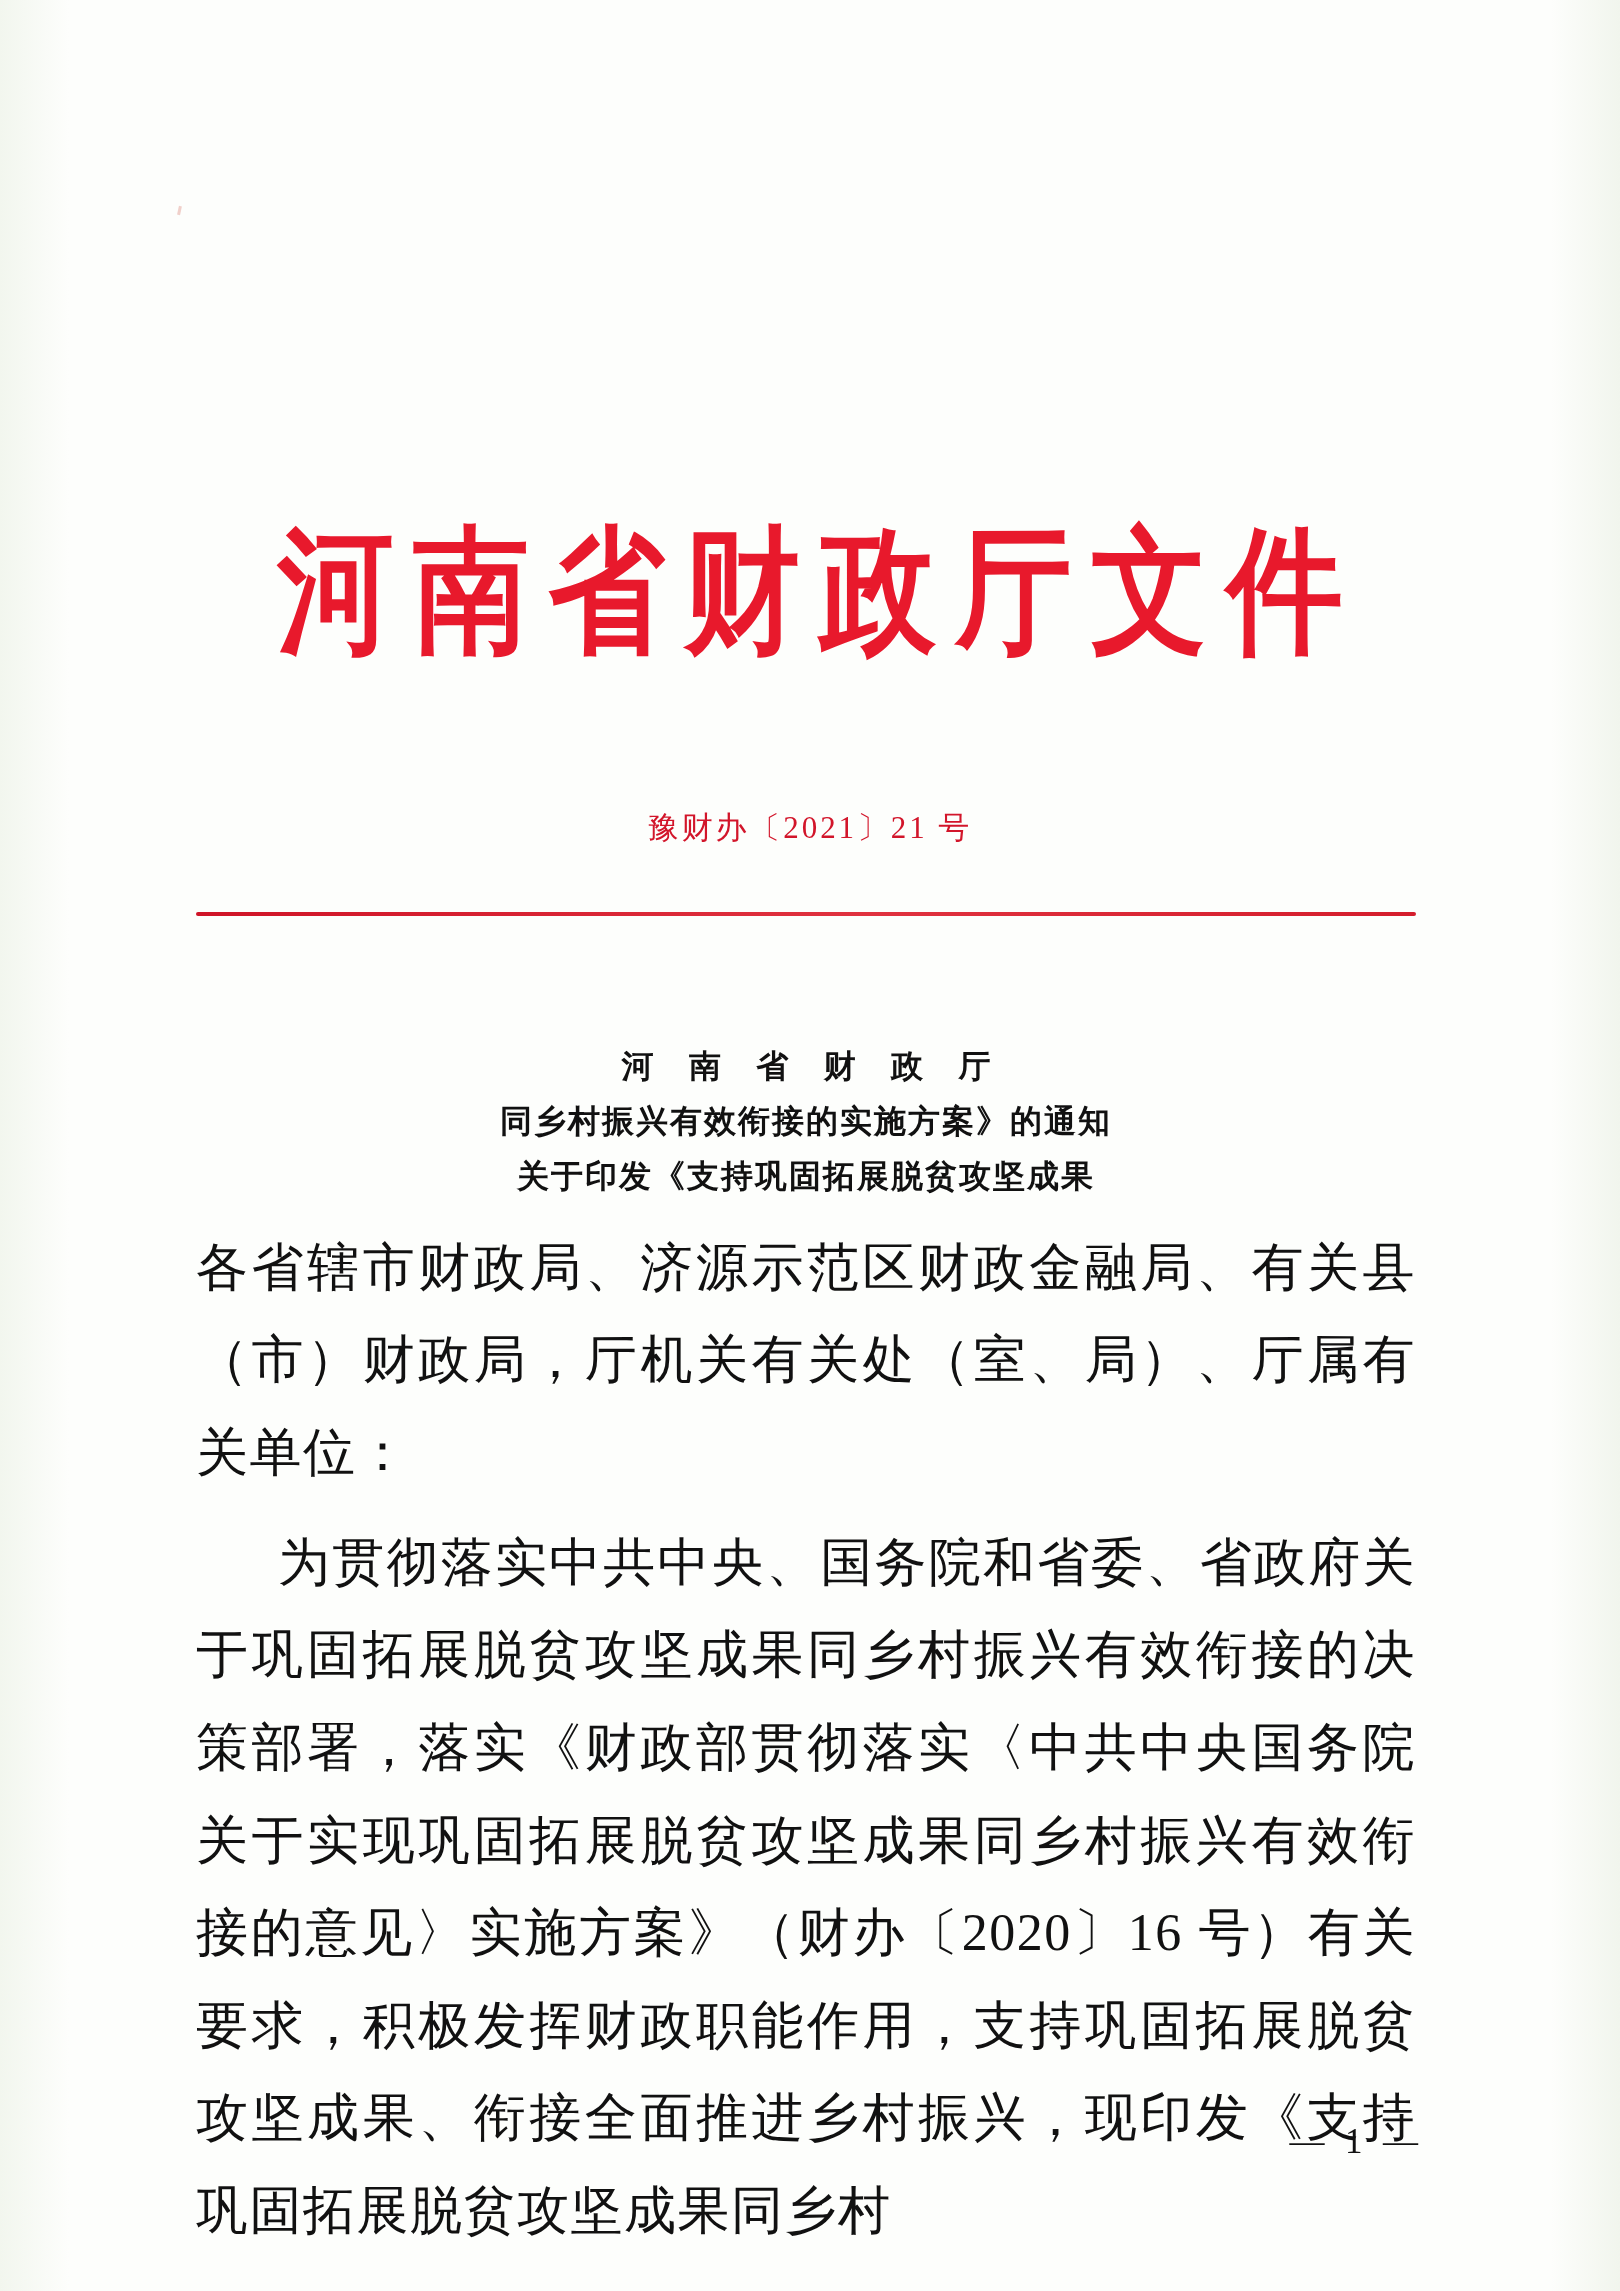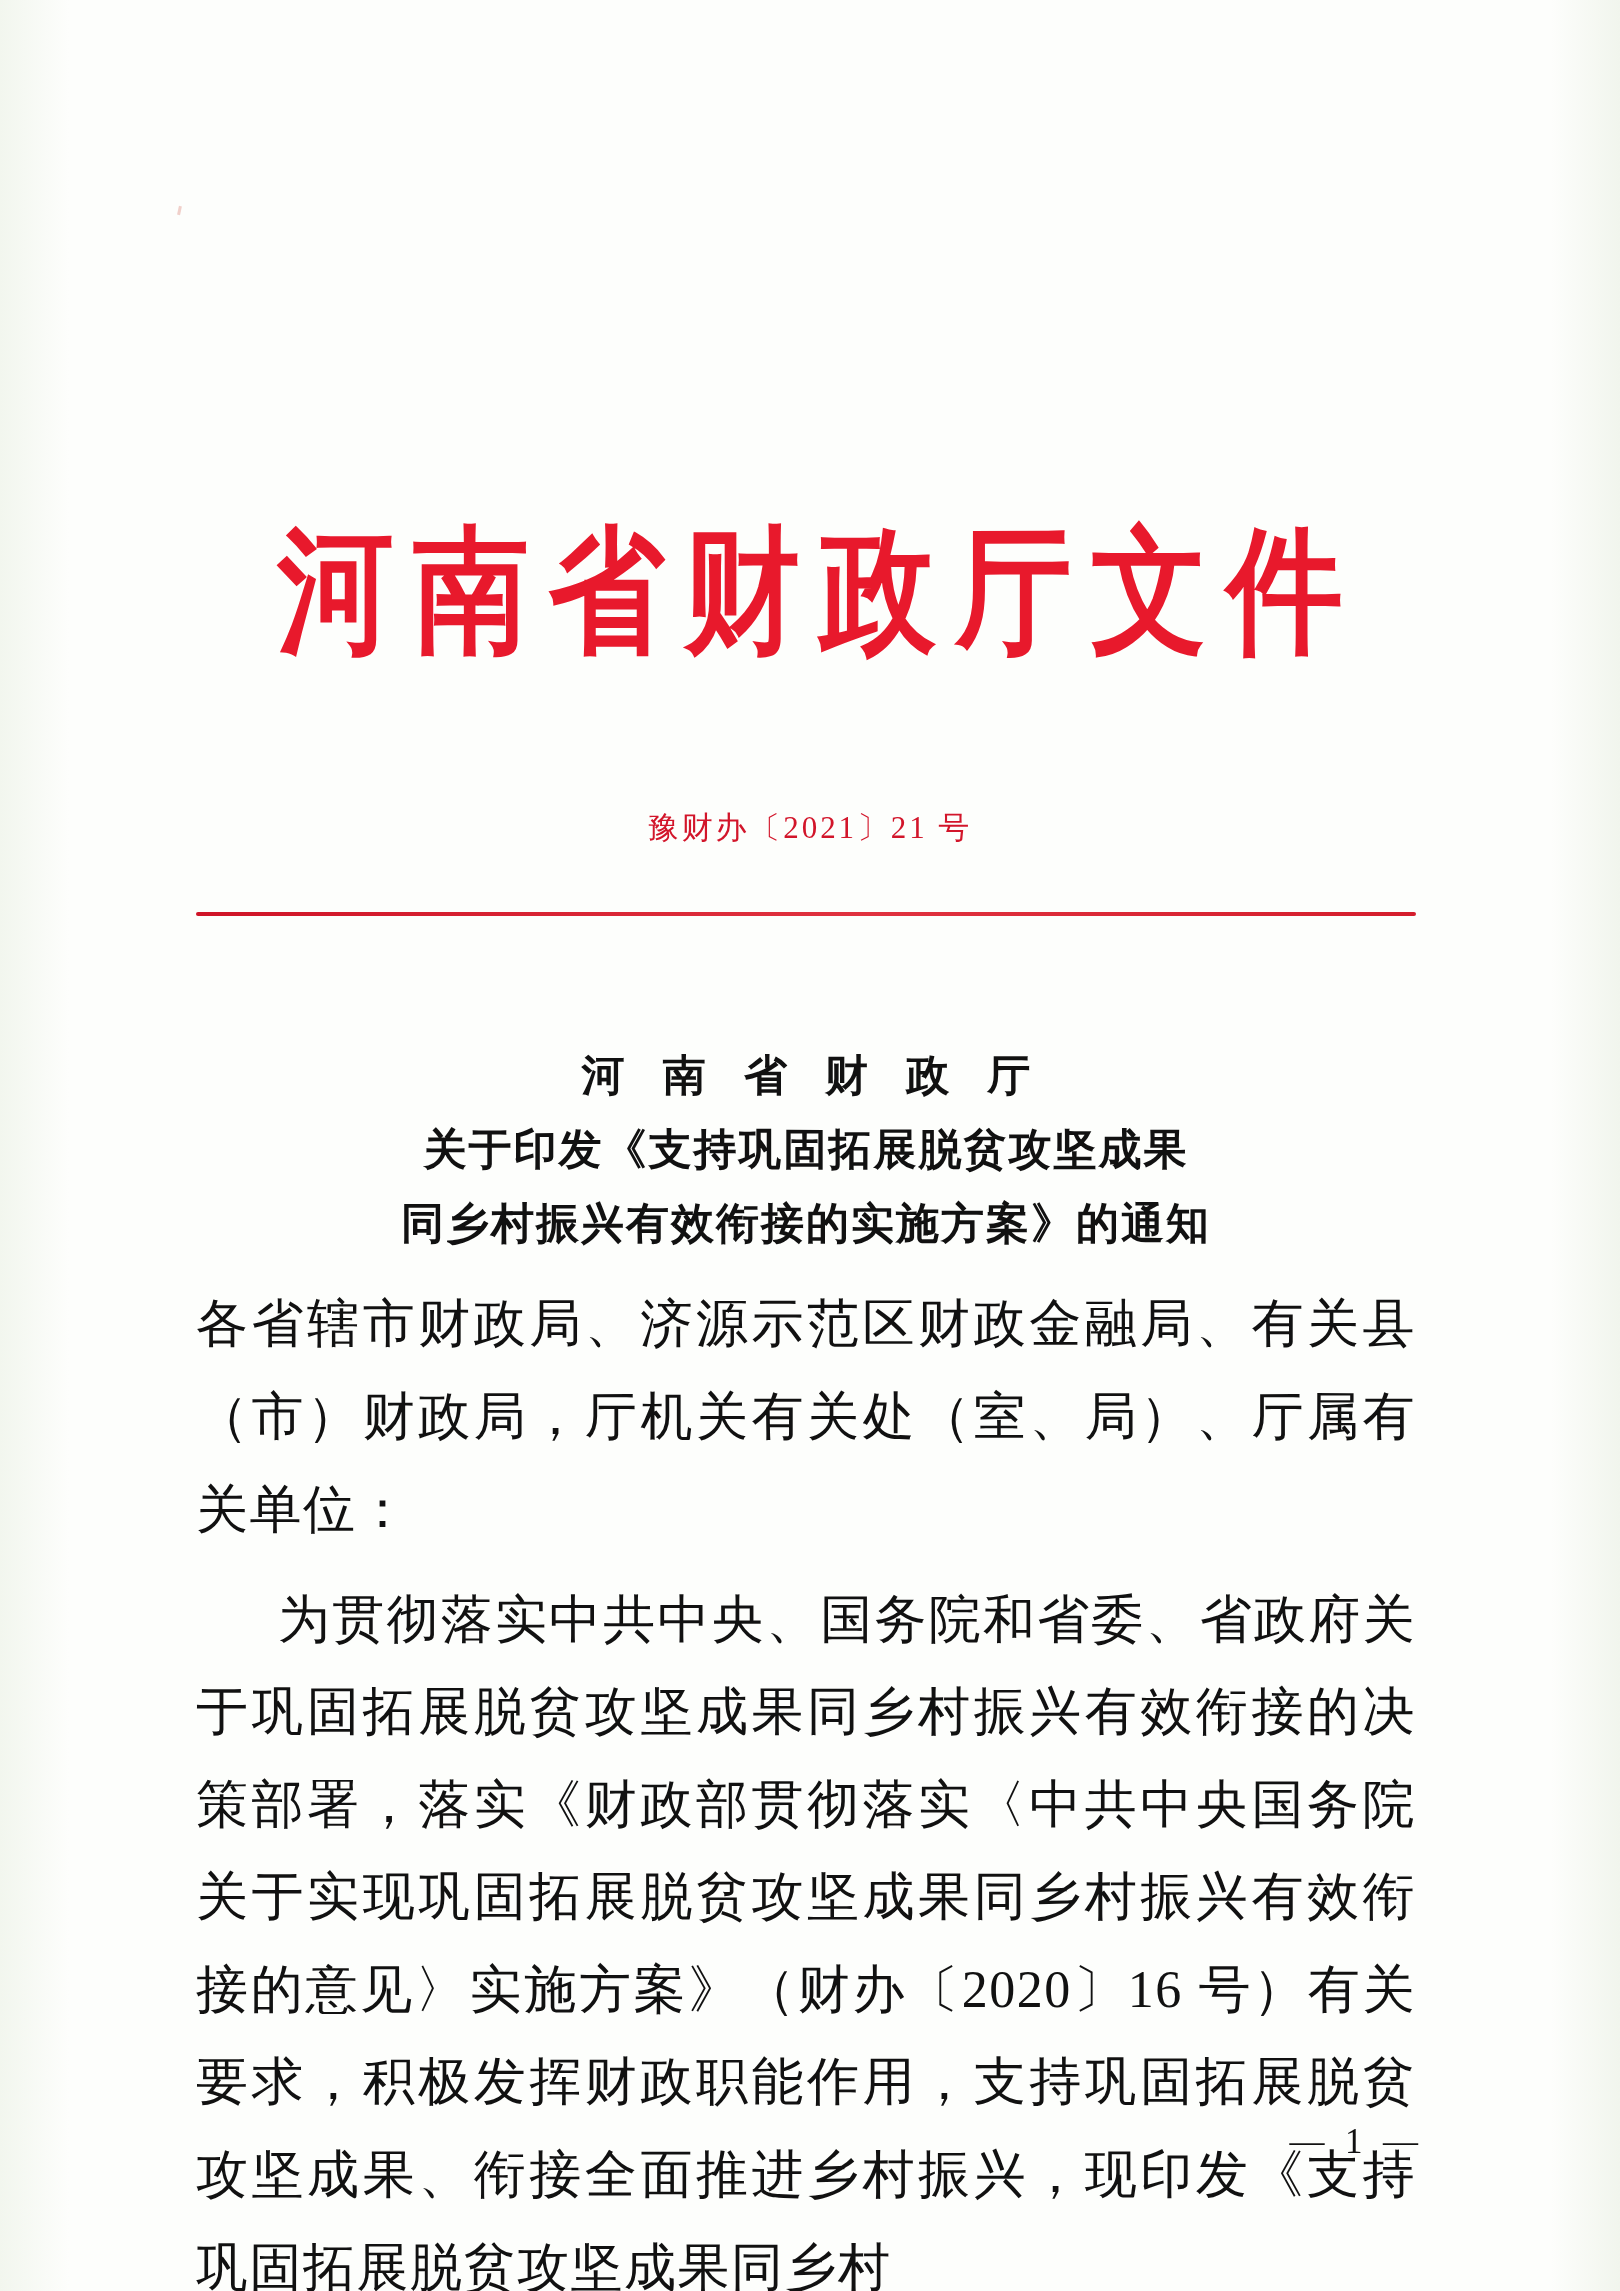--- a/index.html
+++ b/index.html
@@ -89,21 +89,21 @@
   
   .body-block {
     position: absolute;
     left: 196px;
     top: 1039px;
     width: 1220px;
   }
   .title-line {
     text-align: center;
     font-weight: bold;
-    font-size: 43px;
+    font-size: 32px;
     line-height: 1.72;
     color: #111;
     letter-spacing: 2px;
   }
   .title-line.spaced {
     letter-spacing: 13.7px;
     text-indent: 13.7px;
   }
   .para {
     font-size: 52px;
@@ -138,22 +138,22 @@
     <div class="masthead">
       <div class="masthead-title">河南省财政厅文件</div>
     </div>
 
     <div class="doc-number">豫财办〔2021〕21 号</div>
 
     <div class="red-rule"></div>
 
     <div class="body-block">
       <div class="title-line spaced">河 南 省 财 政 厅</div>
+      <div class="title-line">同乡村振兴有效衔接的实施方案》的通知</div>
       <div class="title-line">关于印发《支持巩固拓展脱贫攻坚成果</div>
-      <div class="title-line">同乡村振兴有效衔接的实施方案》的通知</div>
 
       <div class="para">各省辖市财政局、济源示范区财政金融局、有关县（市）财政局，厅机关有关处（室、局）、厅属有关单位：</div>
 
       <div class="para indent">为贯彻落实中共中央、国务院和省委、省政府关于巩固拓展脱贫攻坚成果同乡村振兴有效衔接的决策部署，落实《财政部贯彻落实〈中共中央国务院关于实现巩固拓展脱贫攻坚成果同乡村振兴有效衔接的意见〉实施方案》（财办〔2020〕16 号）有关要求，积极发挥财政职能作用，支持巩固拓展脱贫攻坚成果、衔接全面推进乡村振兴，现印发《支持巩固拓展脱贫攻坚成果同乡村</div>
     </div>
 
     <div class="page-number">— 1 —</div>
 
   </div>
 </div>

